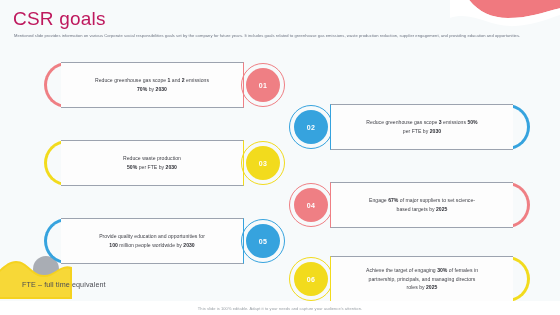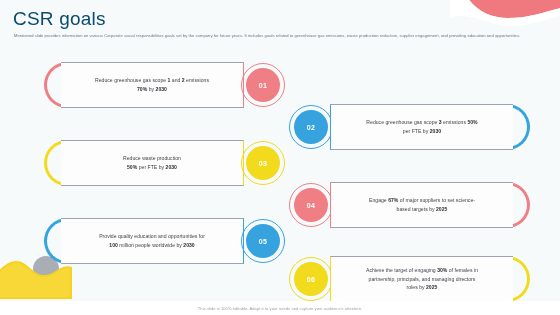--- a/index.html
+++ b/index.html
@@ -25,21 +25,21 @@
   .blob-bl {
     position: absolute; bottom: 14px; left: -14px;
     width: 92px; height: 48px;
     pointer-events: none;
   }
 
   
   .title {
     position: absolute; left: 13px; top: 8px;
     font-size: 19px; font-weight: 400; letter-spacing: .2px;
-    color: #0c4a6e;
+    color: #be185d;
   }
   .subtitle {
     position: absolute; left: 14px; top: 33px; width: 530px;
     font-size: 4.1px; line-height: 1.65;
     color: #6b7280; letter-spacing: .05px;
   }
 
   
   .row {
     position: absolute;
@@ -220,17 +220,18 @@
           </div>
         </div>
         <div class="badge">
           <div class="ring"></div>
           <div class="disc"></div>
           <div class="num">06</div>
         </div>
       </div>
     </div>
 
+  <div class="footnote">FTE – full time equivalent</div>
 
   <div class="bottombar">
     <span>This slide is 100% editable. Adapt it to your needs and capture your audience's attention.</span>
   </div>
 </div>
 
 </body></html>

